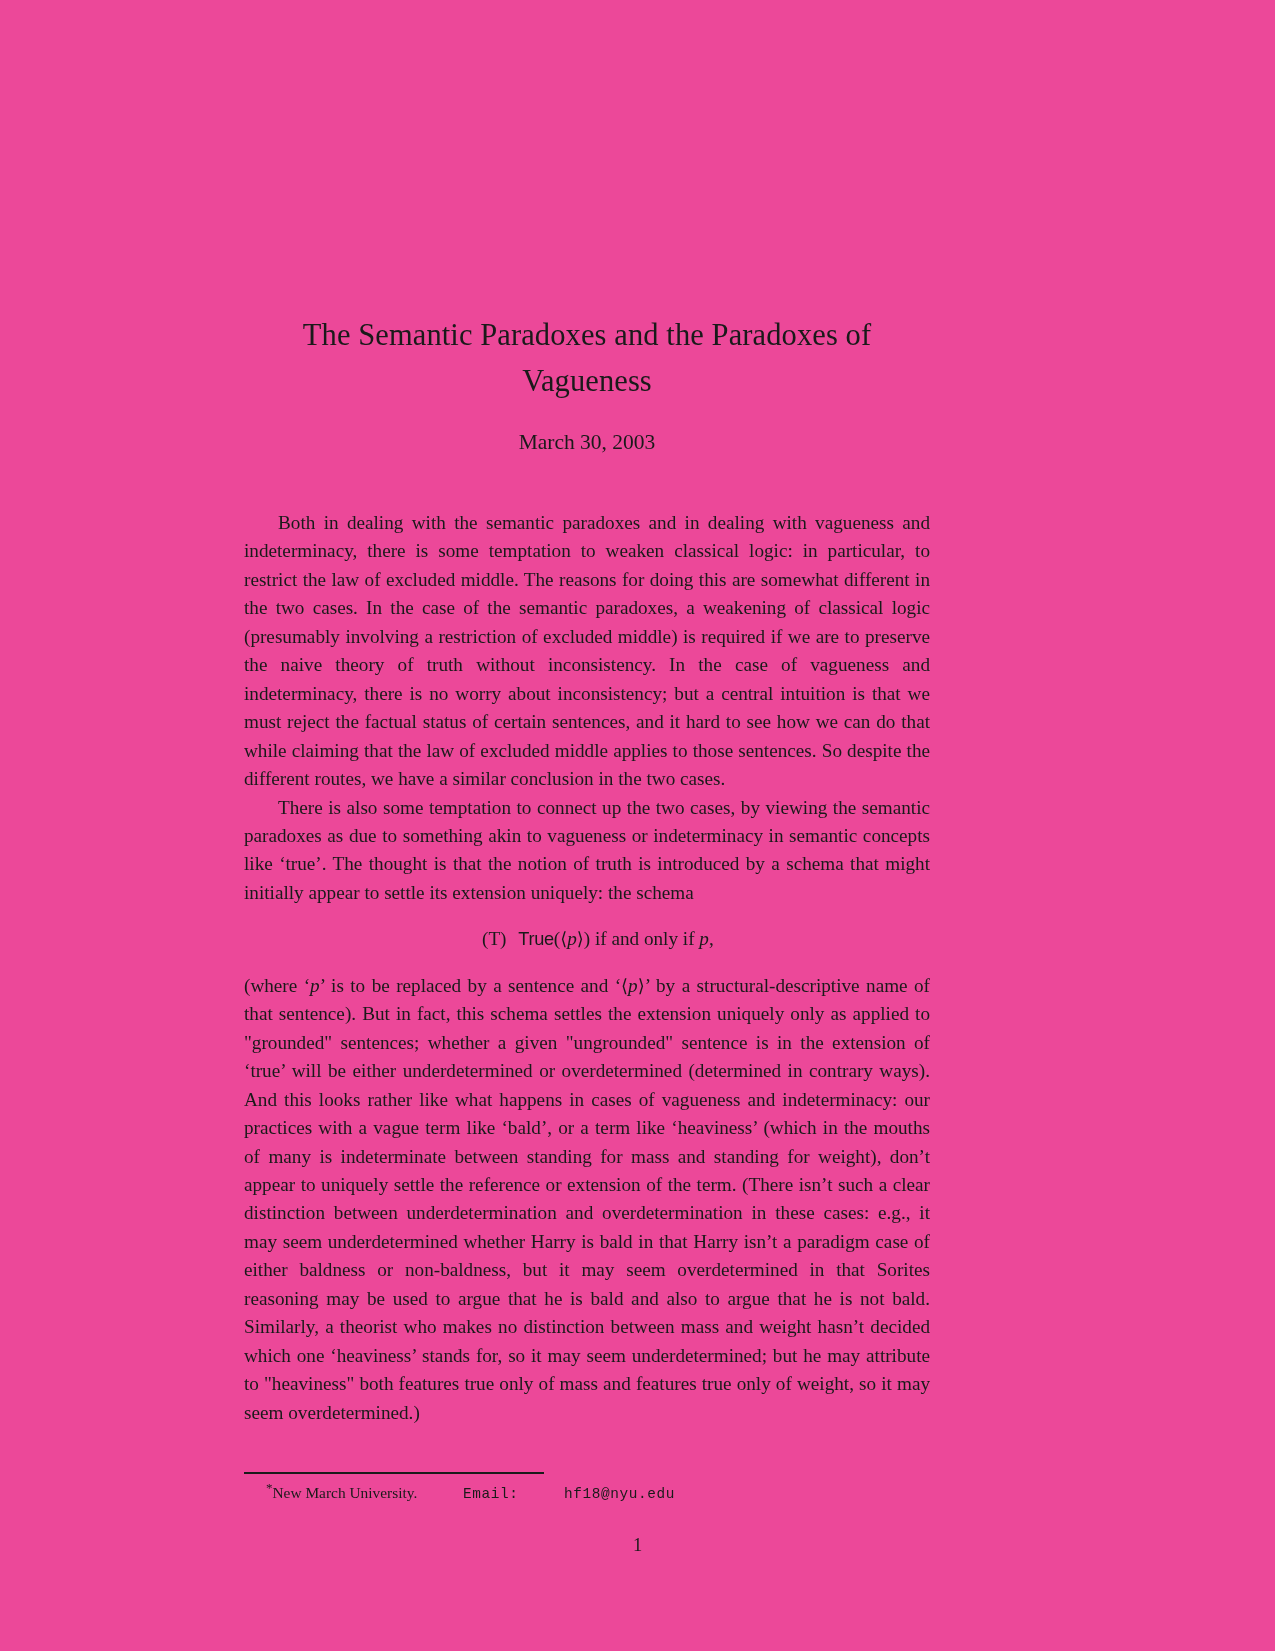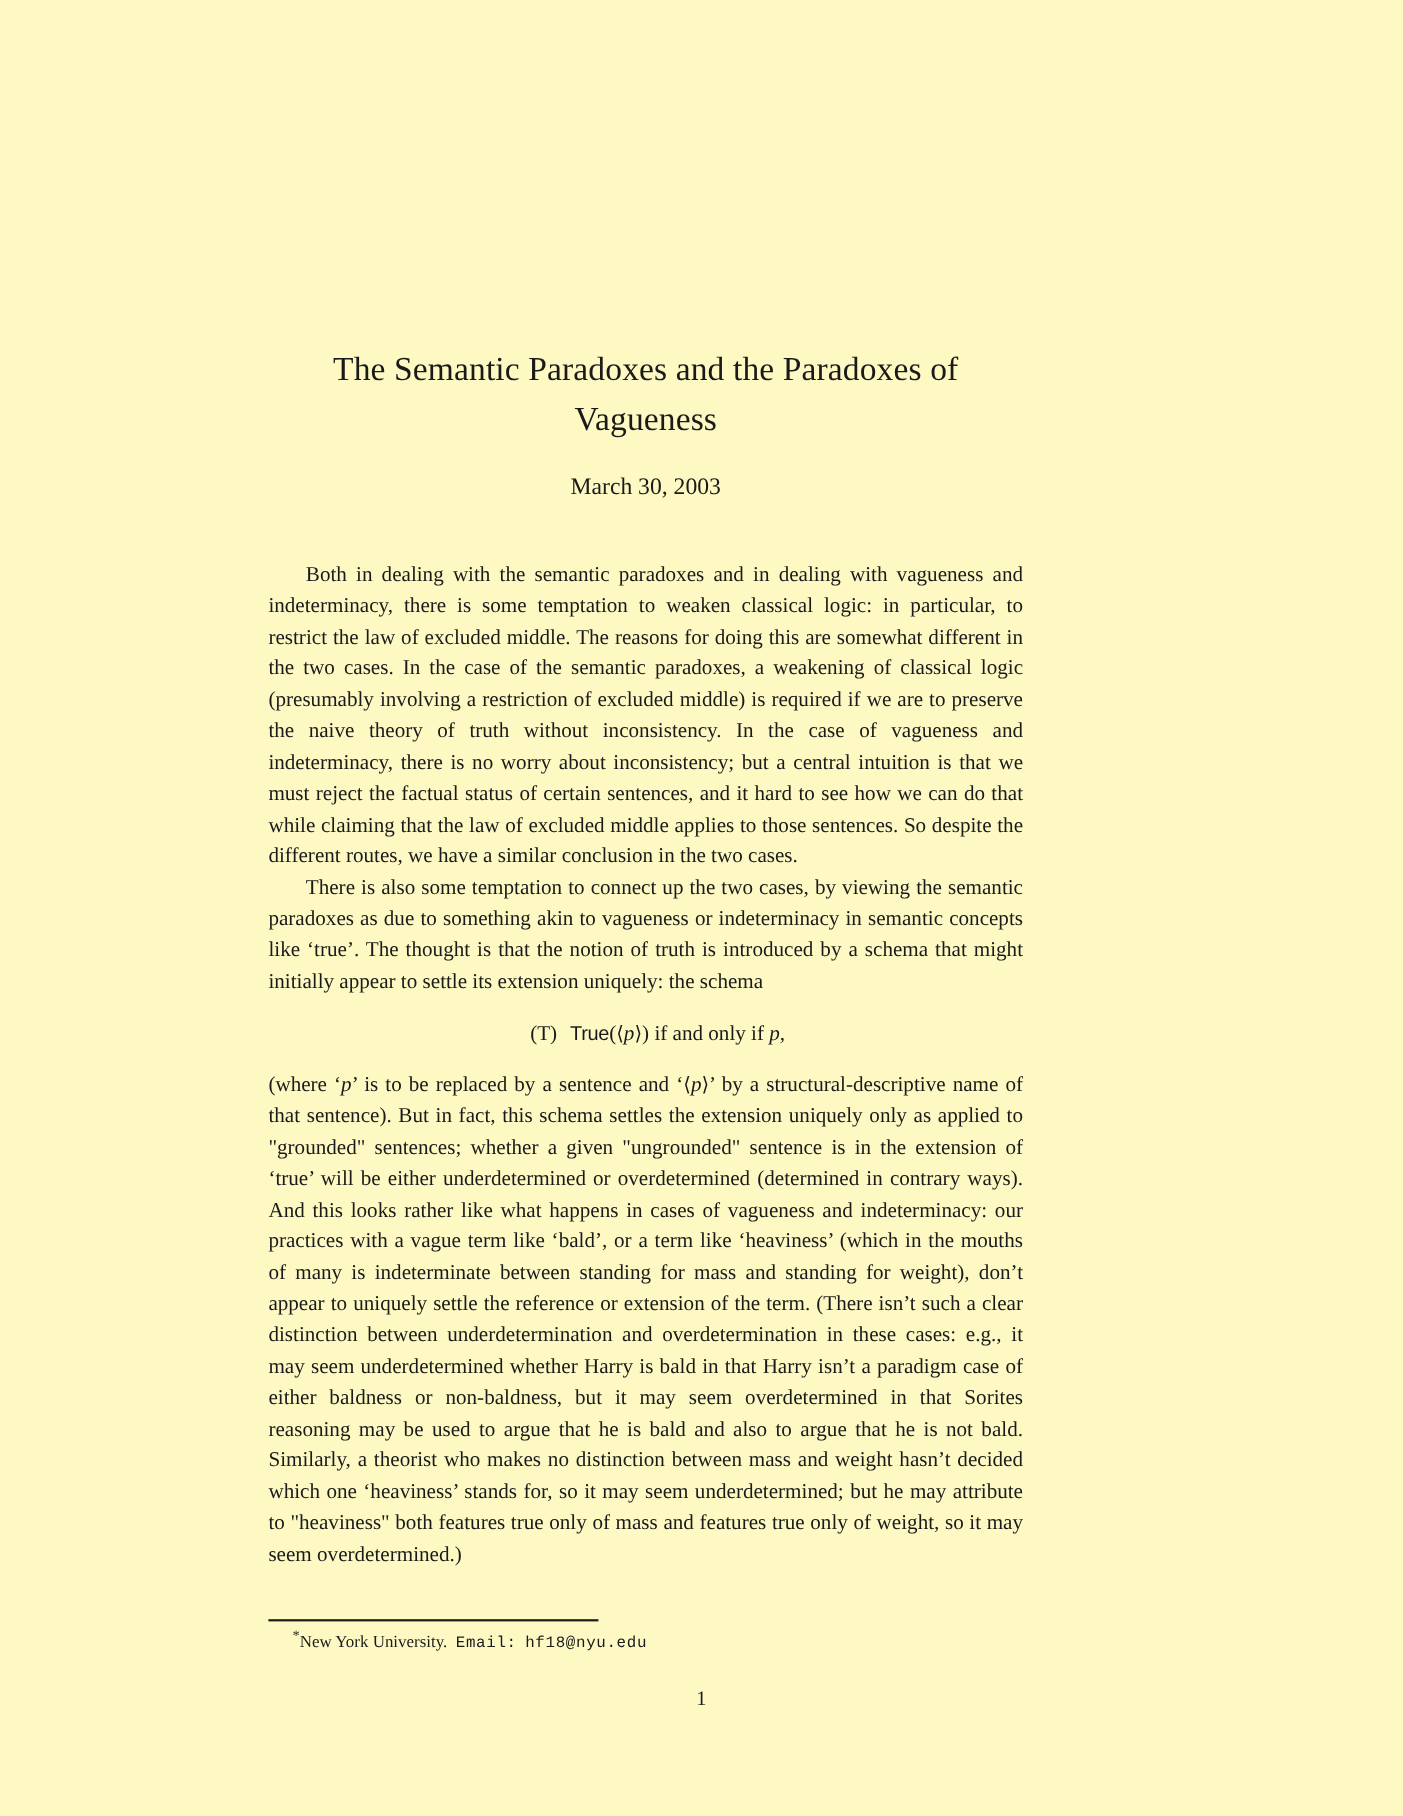--- a/index.html
+++ b/index.html
@@ -6,21 +6,21 @@
   html, body {
     margin: 0;
     padding: 0;
     background: #ffffff;
   }
 
   .page {
     position: relative;
     width: 1275px;
     height: 1651px;
-    background: #fef9c3;
+    background: #ec4899;
     margin: 0 auto;
     overflow: hidden;
     font-family: "Liberation Serif", "DejaVu Serif", serif;
     color: #1a1a1a;
     -webkit-font-smoothing: antialiased;
   }
 
   
   .textblock {
     position: absolute;
@@ -143,20 +143,21 @@
   .footnote-text .fnmark {
     font-size: 13px;
     vertical-align: super;
     line-height: 0;
   }
 
   .tt {
     font-family: "Liberation Mono", "DejaVu Sans Mono", monospace;
     font-size: 14.4px;
     letter-spacing: 0.6px;
+    margin-left: 38px;
   }
 
   
   .page-number {
     position: absolute;
     left: 0;
     right: 0;
     top: 1534px;
     text-align: center;
     font-size: 18.5px;
@@ -191,19 +192,19 @@
       <p class="noindent">
         <span>(where ‘</span><span class="mathit">p</span><span>’ is to be replaced by a sentence and ‘</span><span class="angle">⟨</span><span class="mathit">p</span><span class="angle">⟩</span><span>’ by a structural-descriptive name of that sentence). But in fact, this schema settles the extension uniquely only as applied to "grounded" sentences; whether a given "ungrounded" sentence is in the extension of ‘true’ will be either underdetermined or overdetermined (determined in contrary ways). And this looks rather like what happens in cases of vagueness and indeterminacy: our practices with a vague term like ‘bald’, or a term like ‘heaviness’ (which in the mouths of many is indeterminate between standing for mass and standing for weight), don’t appear to uniquely settle the reference or extension of the term. (There isn’t such a clear distinction between underdetermination and overdetermination in these cases: e.g., it may seem underdetermined whether Harry is bald in that Harry isn’t a paradigm case of either baldness or non-baldness, but it may seem overdetermined in that Sorites reasoning may be used to argue that he is bald and also to argue that he is not bald. Similarly, a theorist who makes no distinction between mass and weight hasn’t decided which one ‘heaviness’ stands for, so it may seem underdetermined; but he may attribute to "heaviness" both features true only of mass and features true only of weight, so it may seem overdetermined.)</span>
       </p>
 
     </div>
   </div>
 
   <div class="footnote-wrap">
     <hr class="footnote-rule">
     <div class="footnote-text">
-      <span class="fnmark">*</span><span>New York University.</span>&nbsp;&nbsp;<span class="tt">Email:</span>&nbsp;&nbsp;<span class="tt">hf18@nyu.edu</span>
+      <span class="fnmark">*</span><span>New March University.</span>&nbsp;&nbsp;<span class="tt">Email:</span>&nbsp;&nbsp;<span class="tt">hf18@nyu.edu</span>
     </div>
   </div>
 
   <div class="page-number">1</div>
 
 </div>
 
 </body></html>

